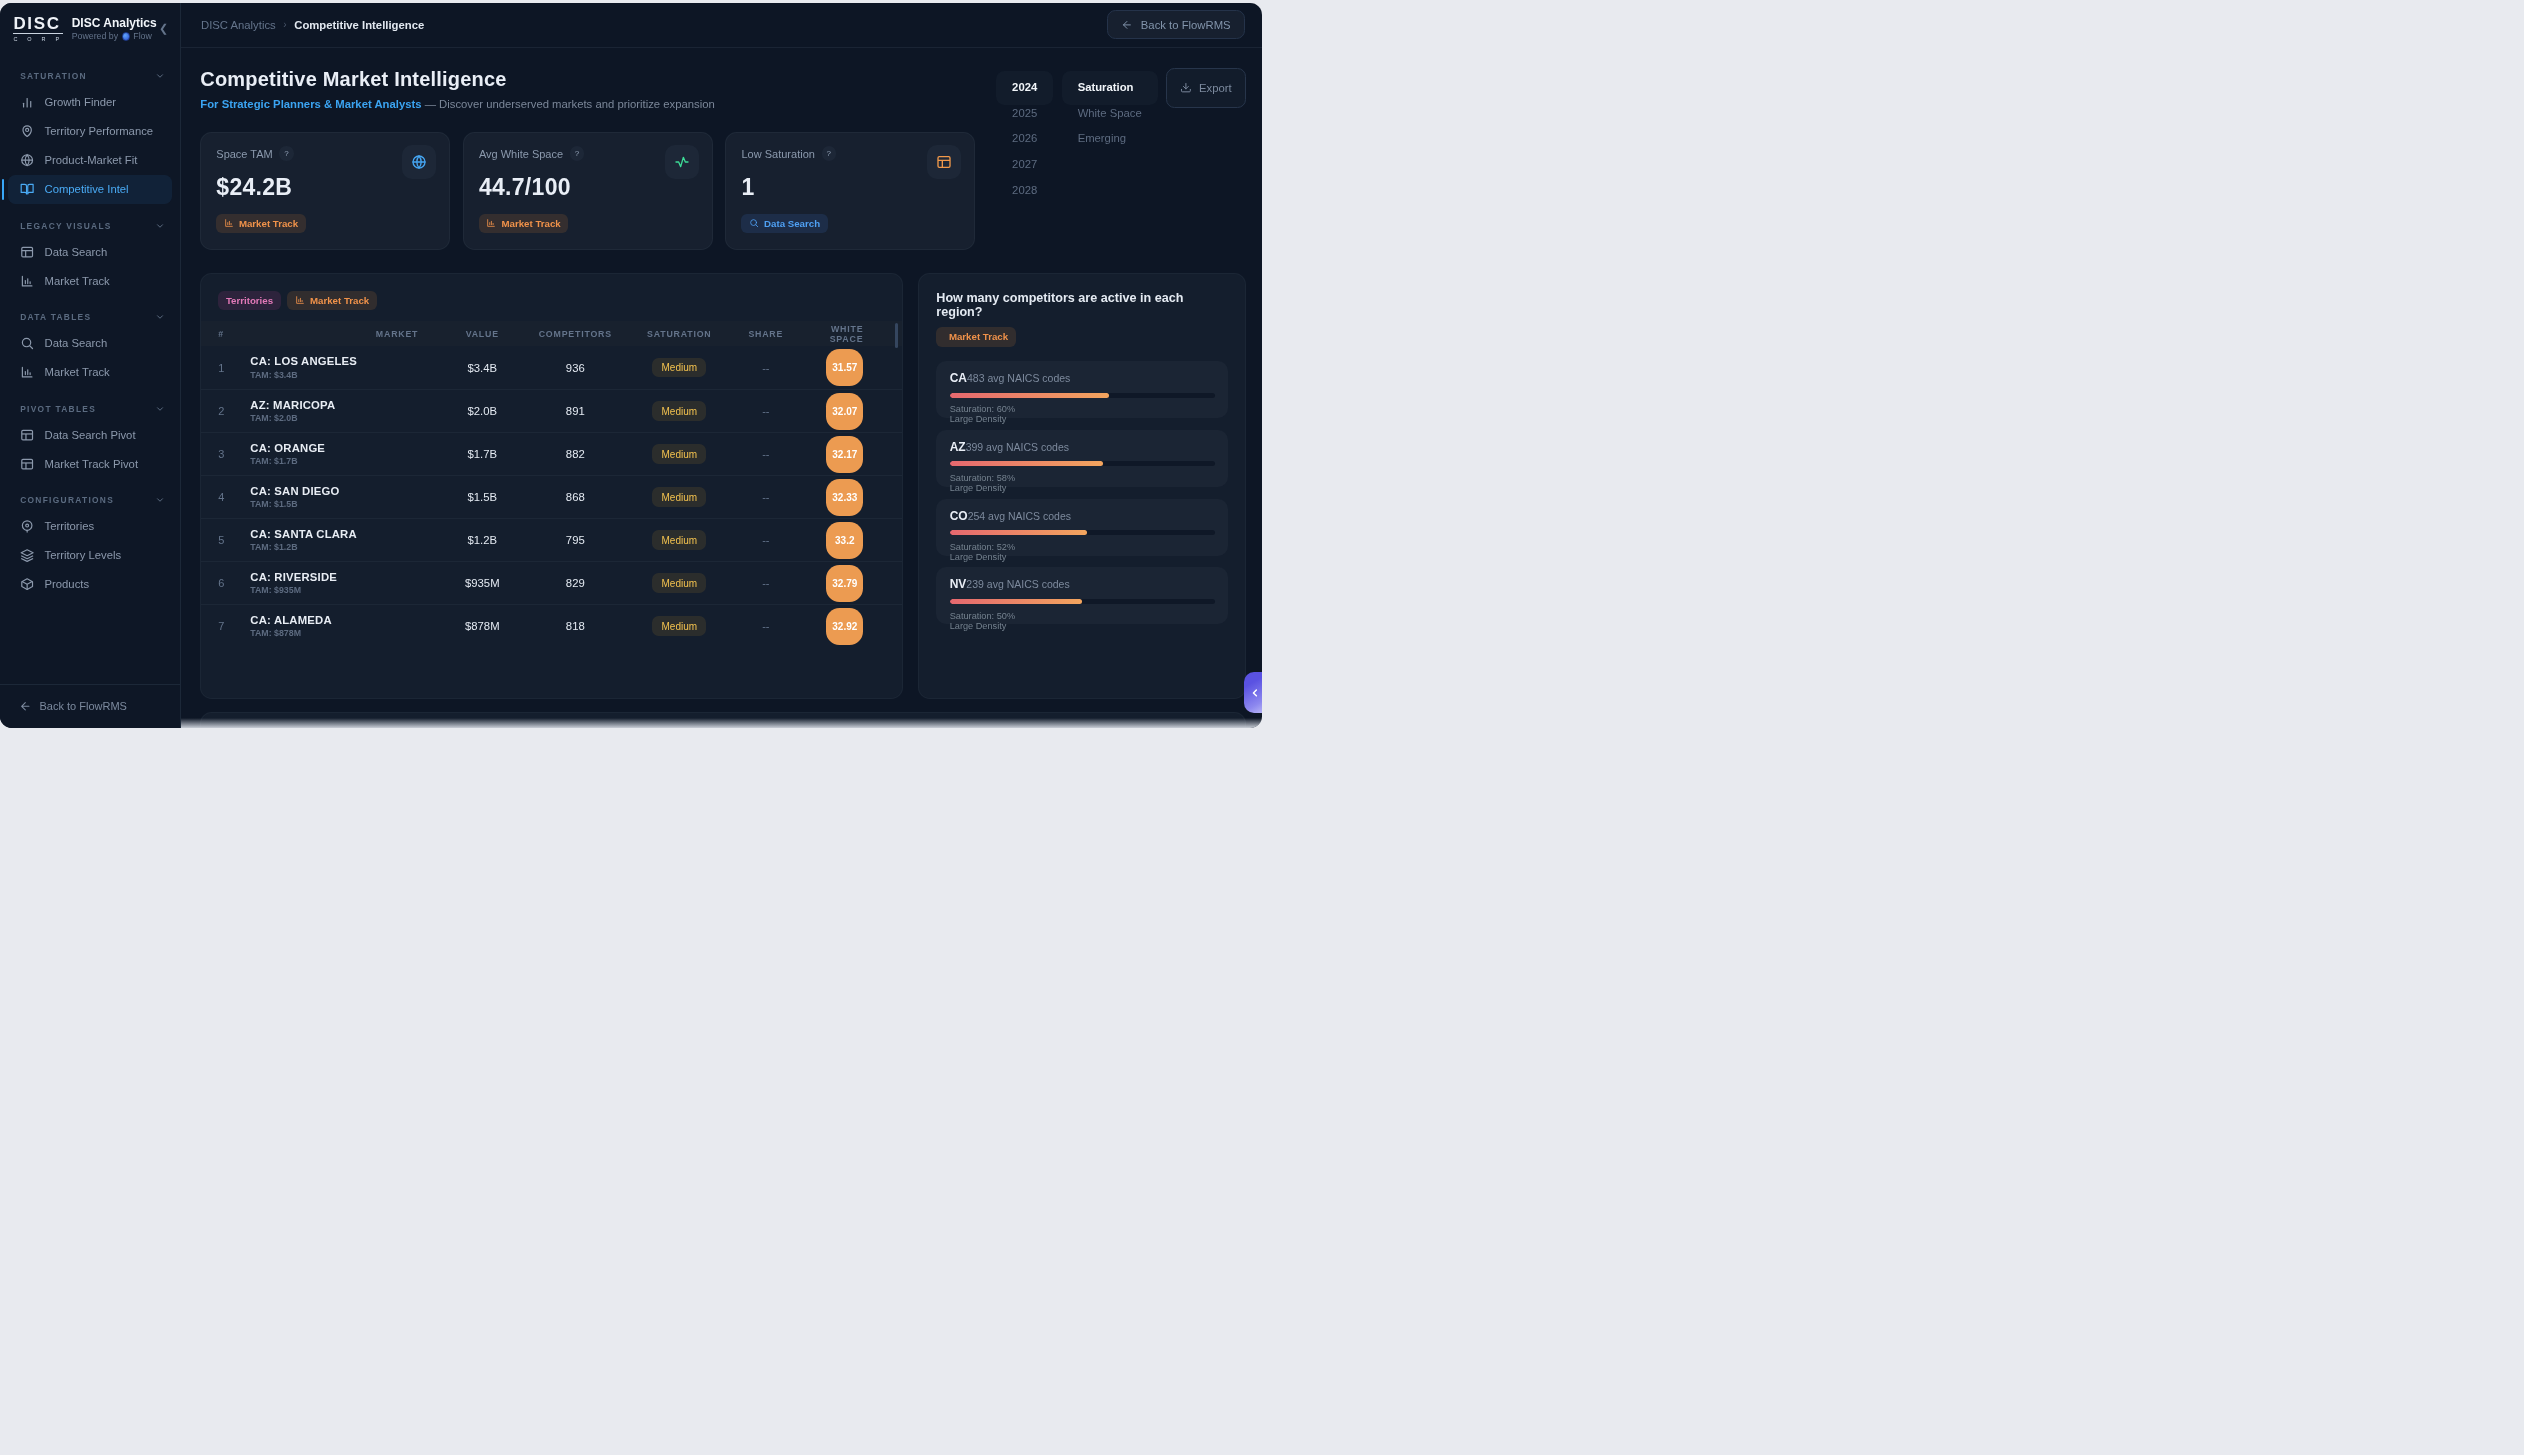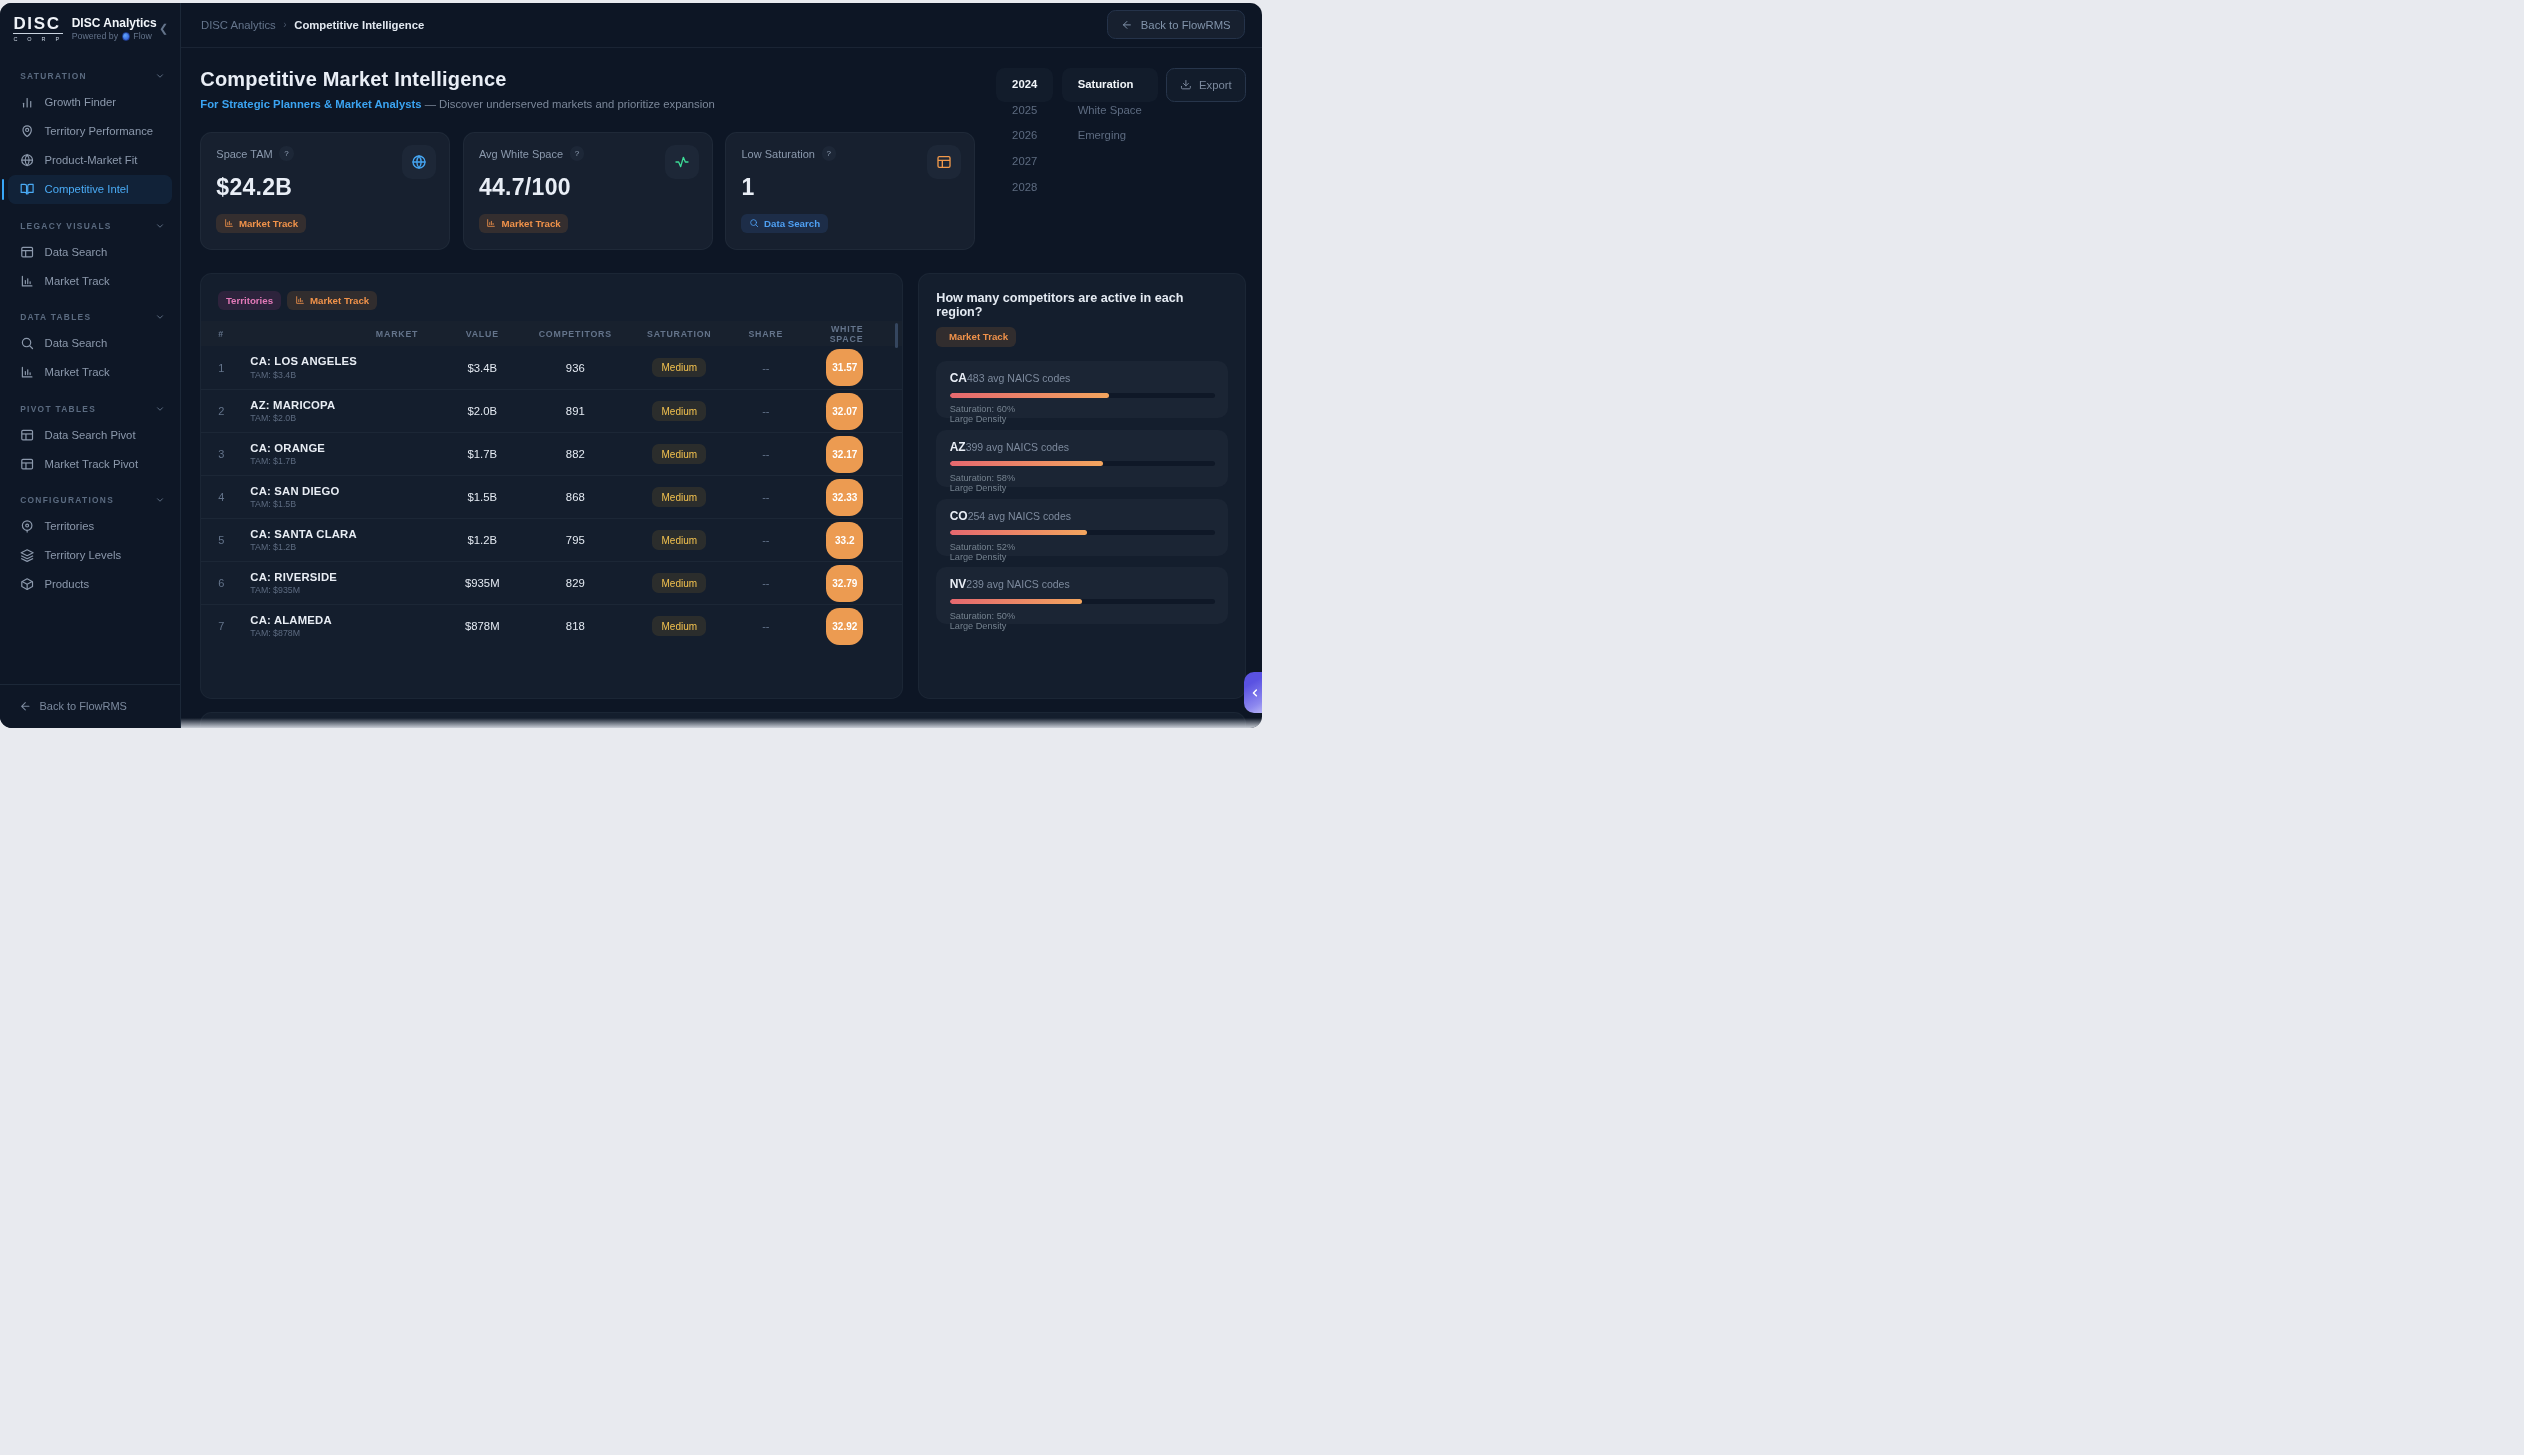--- a/index.html
+++ b/index.html
@@ -54,21 +54,21 @@
   .title-block { flex:1; min-width:0; }
   .page-title { color:#e9eef6; font-size:20px; font-weight:700; letter-spacing:0.2px; }
   .page-sub { margin-top:7.6px; font-size:11.3px; color:#7b8799; }
   .page-sub .hl { color:#3ba4f2; font-weight:600; }
 
   .controls { display:flex; gap:8.4px; align-items:center; }
   .seg-group { background:#121c2b; border-radius:8.4px; padding:3.4px 5px; display:flex; align-items:flex-start; height:34px;flex-direction:column; }
   .seg { padding:5.9px 10px; font-size:11.3px; color:#5d6b80; cursor:pointer; border-radius:6.7px; border:0.8px solid transparent; white-space:nowrap; }
   .seg.active { color:#f1f5f9; font-weight:600; }
   .export-btn { display:flex; align-items:center; gap:6.7px; background:#121c2b; border:0.8px solid #27354b;
-                border-radius:8.4px; height:34px; padding:0 13.4px; color:#7c8a9e; font-size:11.3px; cursor:pointer; }
+                border-radius:8.4px; height:40px; padding:0 13.4px; color:#7c8a9e; font-size:11.3px; cursor:pointer; }
 
   
   .kpi-row { display:flex; gap:12.6px; margin-top:22px; }
   .kpi-card { width:250px; height:118px; background:#17202f; border:0.8px solid rgba(148,163,184,.07);
               border-radius:11.8px; padding:13.4px 15px; position:relative; }
   .kpi-label-row { display:flex; align-items:center; gap:6.7px; color:#8b99ad; font-size:11px; }
   .help { width:14.3px; height:14.3px; border-radius:50%; background:#1d2737; color:#94a3b8; font-size:8px;
           display:flex; align-items:center; justify-content:center; cursor:pointer; }
   .kpi-icon { position:absolute; top:11.8px; right:13.4px; width:34px; height:34px; border-radius:10px;
               background:#1d2737; display:flex; align-items:center; justify-content:center; }
@@ -97,21 +97,21 @@
            color:#64748b; font-size:8.8px; font-weight:700; letter-spacing:0.8px; }
   .thead .c-market { text-align:right; padding-right:22px; }
   .c-center { text-align:center; }
   .c-right { text-align:right; padding-right:22px; }
   .tbody { position:relative; }
   .trow { display:grid; grid-template-columns:32px 1fr 84px 102px 106px 67px 86px; align-items:center;
           height:43px; padding:0 17px; cursor:pointer; border-top:0.8px solid rgba(148,163,184,.07); }
   .trow:first-child { border-top:none; }
   .t-rank { color:#64748b; font-size:11px; }
   .t-market-name { color:#e8edf4; font-size:11.3px; font-weight:600; letter-spacing:0.2px; }
-  .t-tam { color:#5d6b80; font-size:8.8px; margin-top:2.5px; }
+  .t-tam { color:#5d6b80; font-size:8.8px; margin-top:2.5px;font-weight:bold; }
   .t-val, .t-comp { color:#e4eaf2; font-size:11.3px; text-align:center; }
   .sat-badge { display:inline-block; background:rgba(251,191,36,.10); color:#f3c24f; font-size:10px;
                padding:4.2px 9.2px; border-radius:6.7px; }
   .t-share { color:#64748b; font-size:11px; text-align:center; }
   .t-ws { text-align:right; padding-right:22px; }
   .ws-pill { display:inline-flex; align-items:center; justify-content:center; min-width:37px; height:37px;
              background:#ec9b51; border-radius:13.4px; color:#fff; font-size:10px; font-weight:700; padding:0 4.2px; }
   .tscroll { position:absolute; top:49px; right:4.2px; width:3.4px; height:25px; background:#35465f; border-radius:1.7px; cursor:pointer; }
 
   

